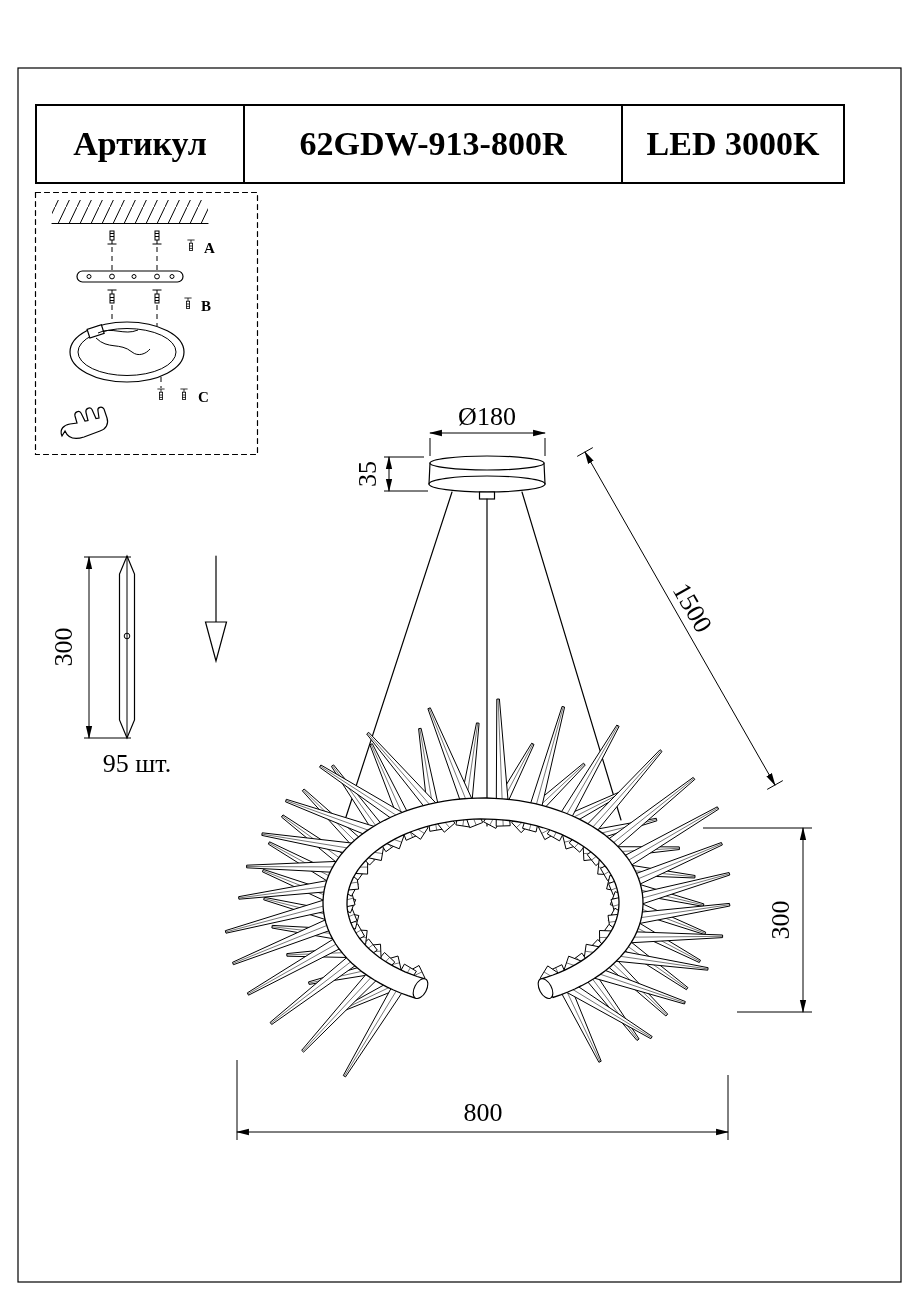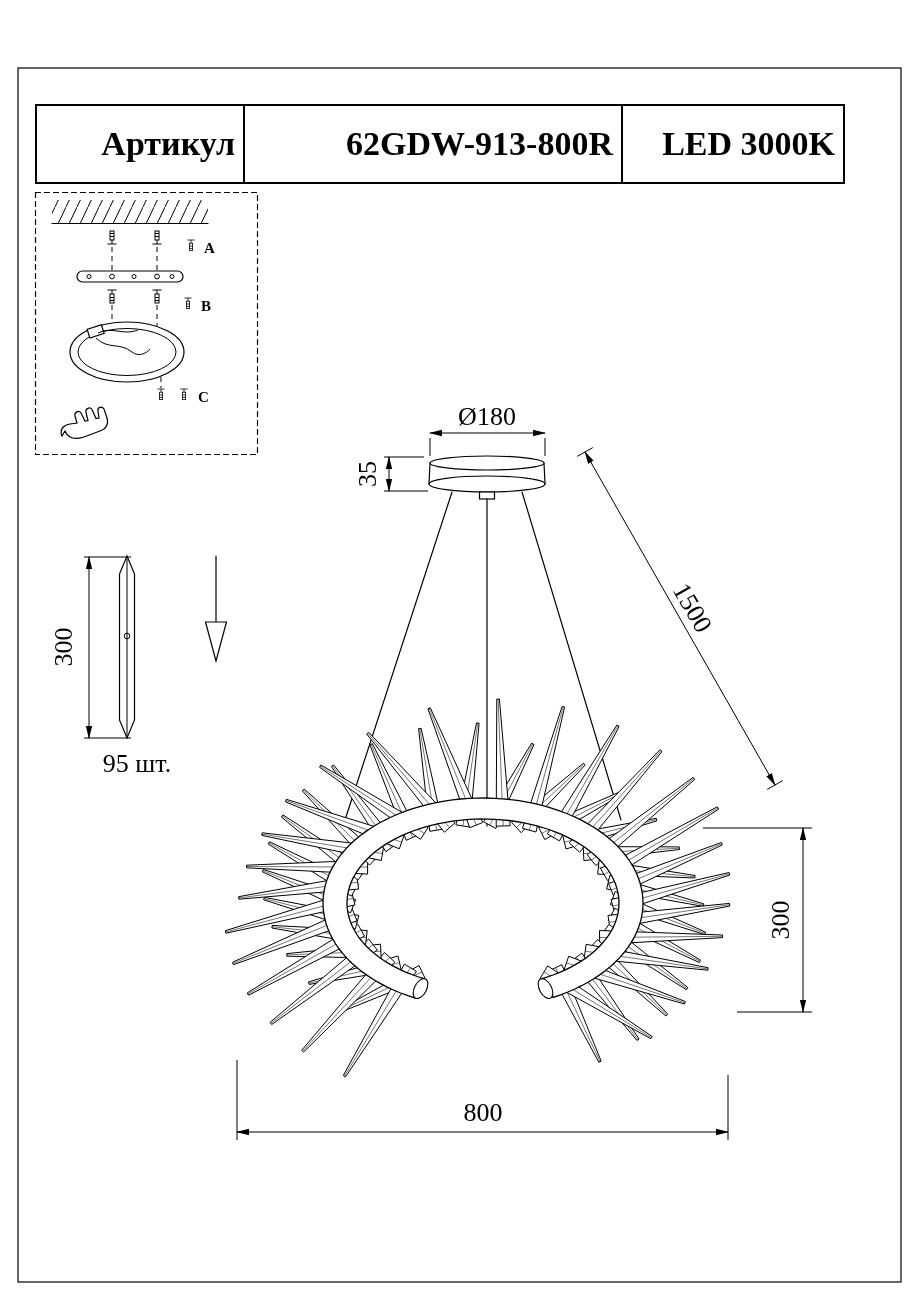--- a/index.html
+++ b/index.html
@@ -1,21 +1,21 @@
 <!DOCTYPE html>
 <html><head>
 <meta charset="utf-8">
 <style>
   html,body{margin:0;padding:0;background:#fff;}
   .page{position:relative;width:919px;height:1300px;background:#fff;overflow:hidden;
         font-family:"Liberation Serif", serif;}
   .page svg{position:absolute;left:0;top:0;}
   
   .title-block{position:absolute;left:35px;top:104px;border-collapse:collapse;z-index:5;}
-  .title-block td{border:2px solid #000;height:76px;text-align:right;vertical-align:middle;
+  .title-block td{border:2px solid #000;height:76px;text-align:center;vertical-align:middle;
         font-family:"Liberation Serif", serif;font-weight:bold;font-size:34px;color:#000;
         background:#fff;padding:0 8px;}
   .td-label{width:190px;}
   .td-article{width:360px;margin-left:28px;}
   .td-led{width:204px;border-radius:21px;}
   
   .s{stroke:#000;stroke-width:1.2;fill:none;stroke-linecap:round;}
   .sf{stroke:#000;stroke-width:1.2;fill:#fff;}
   .dim{stroke:#000;stroke-width:1;fill:none;}
   .dash{stroke-dasharray:5 4;}

